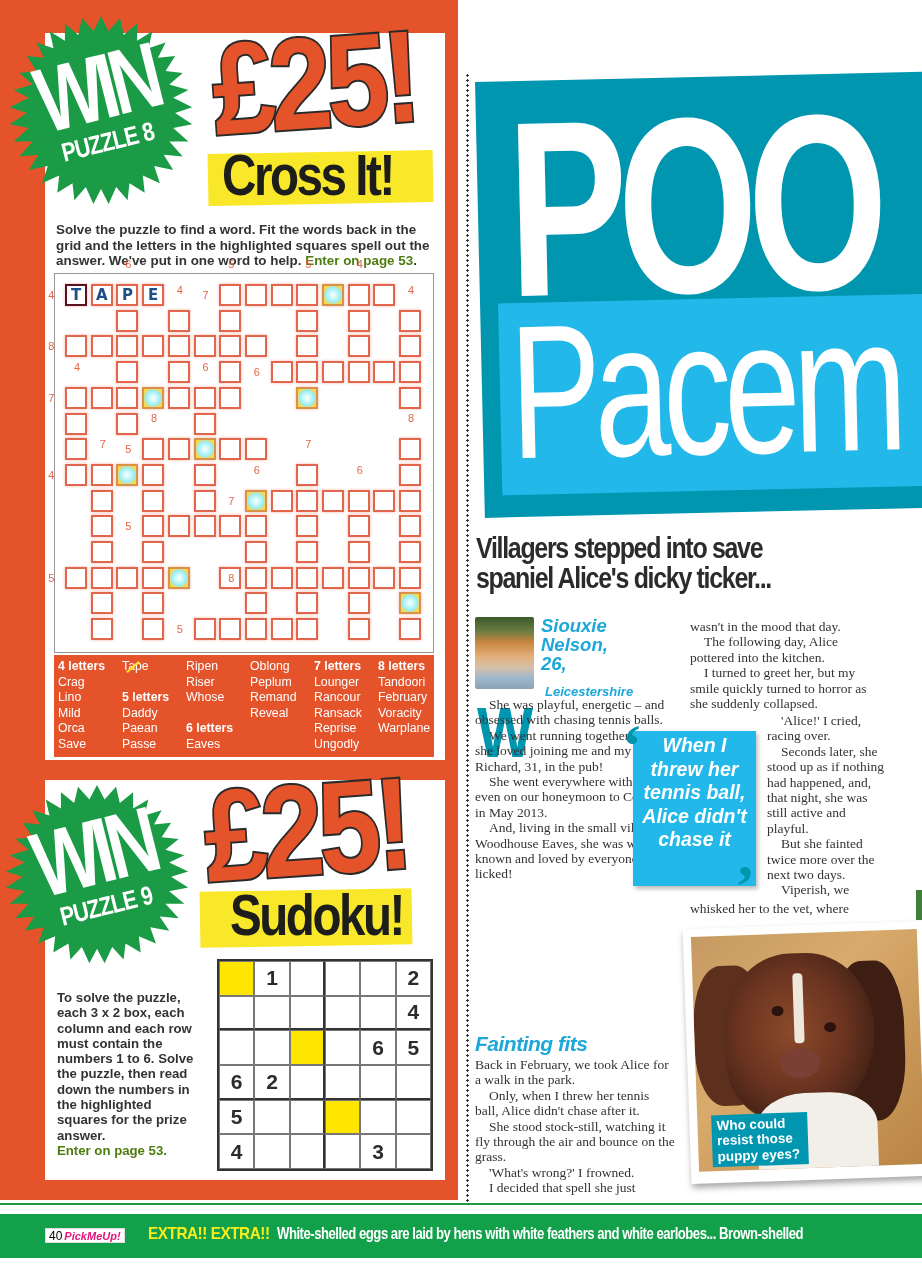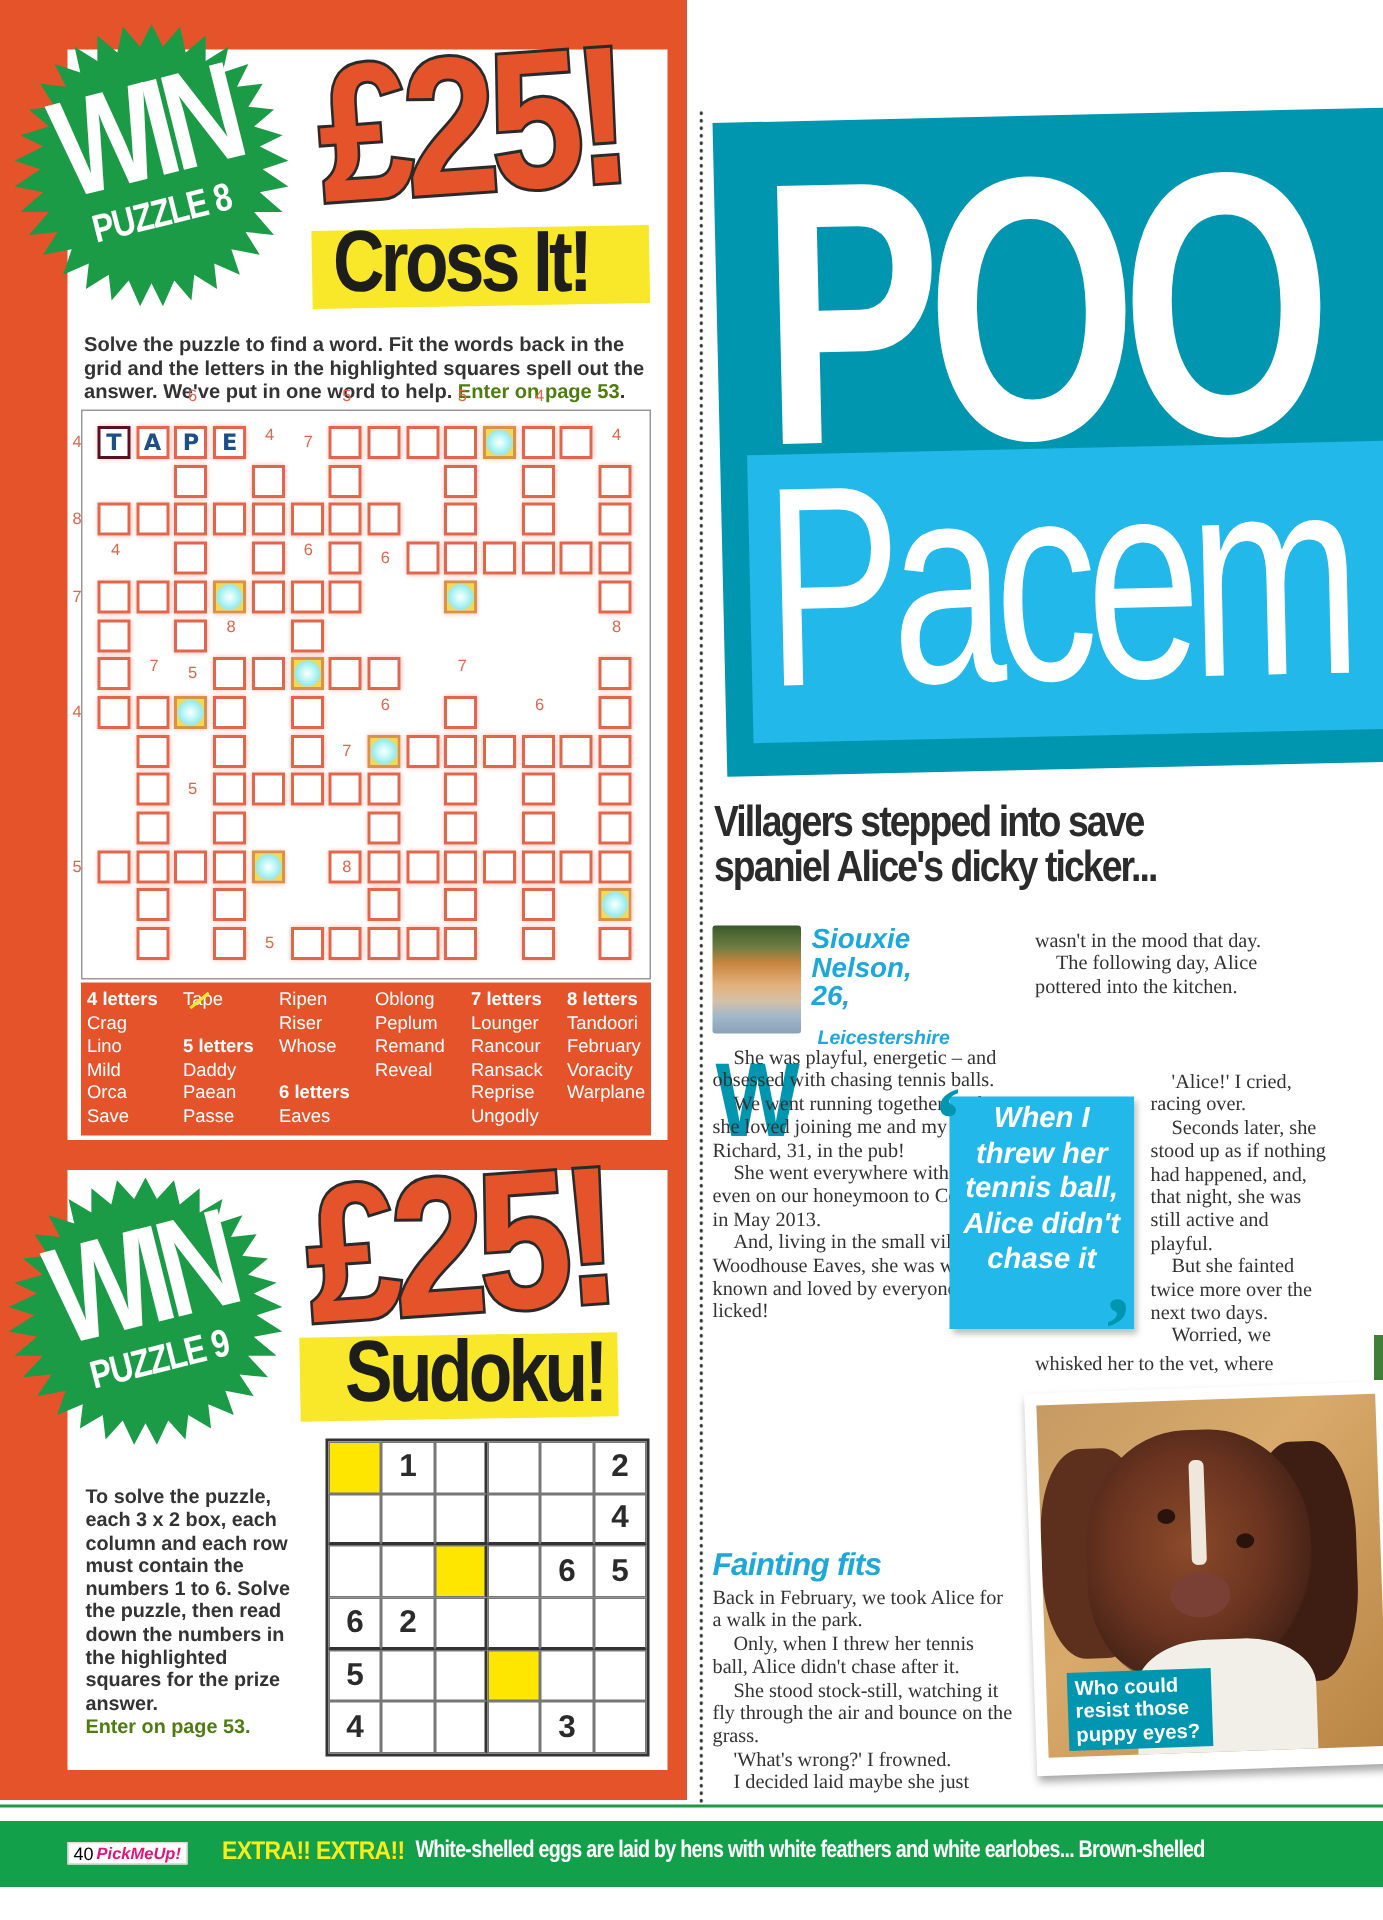--- a/index.html
+++ b/index.html
@@ -365,32 +365,33 @@
   <div class="para-indent">And, living in the small village of Woodhouse Eaves, she was well-known and loved by everyone she licked!</div>
 </div>
 
 <div id="subhead">Fainting fits</div>
 
 <div class="serif abs" style="left:475px;top:1057px;width:200px">
   <div>Back in February, we took Alice for a walk in the park.</div>
   <div class="para-indent">Only, when I threw her tennis ball, Alice didn't chase after it.</div>
   <div class="para-indent">She stood stock-still, watching it fly through the air and bounce on the grass.</div>
   <div class="para-indent">'What's wrong?' I frowned.</div>
-  <div class="para-indent">I decided laid maybe she just</div>
+  <div class="para-indent">I decided that spell she just</div>
 </div>
 
 <div class="serif abs" style="left:690px;top:619px;width:195px">
   <div>wasn't in the mood that day.</div>
   <div class="para-indent">The following day, Alice pottered into the kitchen.</div>
+  <div class="para-indent">I turned to greet her, but my smile quickly turned to horror as she suddenly collapsed.</div>
 </div>
 <div class="serif abs" style="left:767px;top:713px;width:122px">
   <div class="para-indent">'Alice!' I cried, racing over.</div>
   <div class="para-indent">Seconds later, she stood up as if nothing had happened, and, that night, she was still active and playful.</div>
   <div class="para-indent">But she fainted twice more over the next two days.</div>
-  <div class="para-indent">Worried, we</div>
+  <div class="para-indent">Viperish, we</div>
 </div>
 <div class="serif abs" style="left:690px;top:901px;width:200px">whisked her to the vet, where</div>
 
 <div id="pullquote">
   <div style="padding:0 4px">When I threw her tennis ball, Alice didn't chase it</div>
 </div>
 <div class="quote-mark" style="left:622px;top:716px">‘</div>
 <div class="quote-mark" style="left:735px;top:856px">’</div>
 
 <div class="right-edge-photo"></div>

